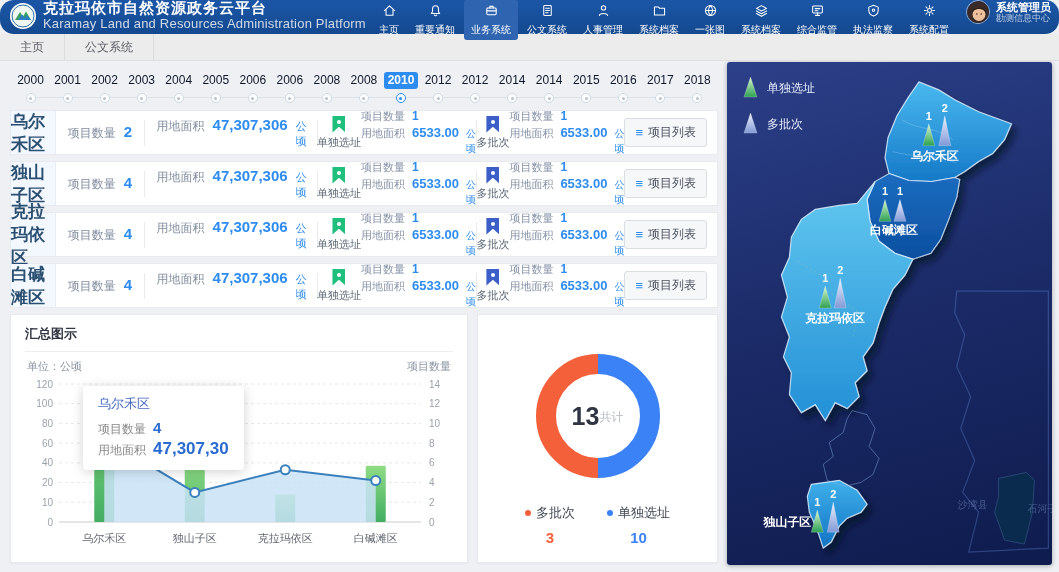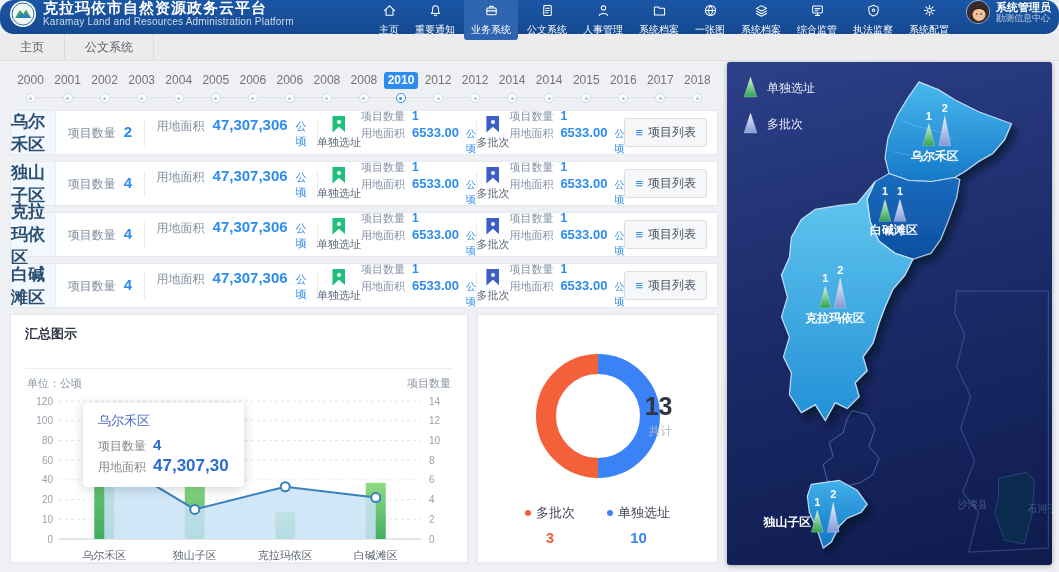--- a/index.html
+++ b/index.html
@@ -5,21 +5,21 @@
   * { margin:0; padding:0; box-sizing:border-box; }
   html,body { width:1059px; height:572px; overflow:hidden; background:#eef0f4;
     font-family:"Liberation Sans", sans-serif; position:relative; }
 
   
   .topbar { position:absolute; top:0; left:0; right:0; height:34px; z-index:9;
     background:linear-gradient(180deg,#1b56a6,#14498f); display:flex; align-items:flex-start; padding:0 8px 0 10px;border-radius:14px; }
   .brand { display:flex; align-items:center; gap:7px; }
   .logo { width:26px; height:26px; flex:0 0 auto; }
   .brand-title { font-size:15px; font-weight:bold; color:#fff; letter-spacing:1px; line-height:16px; }
-  .brand-sub { font-size:10px; color:rgba(255,255,255,.78); letter-spacing:.2px; }
+  .brand-sub { font-size:13px; color:rgba(255,255,255,.78); letter-spacing:.2px; }
   .topnav { margin-left:auto; display:flex; align-items:center; gap:2px; }
   .nav-item { display:flex; flex-direction:column; align-items:center; gap:1px; padding:3px 7px;
     border-radius:3px; color:#fff; cursor:pointer; }
   .nav-item.active { background:#2f64b0; }
   .nav-item svg { width:15px; height:15px; stroke:#fff; fill:none; stroke-width:1.1;
     stroke-linecap:round; stroke-linejoin:round; }
   .nav-label { font-size:10px; white-space:nowrap; }
   .userbox { display:flex; align-items:center; gap:6px; margin-left:10px; cursor:pointer; }
   .avatar { width:24px; height:24px; border-radius:50%; overflow:hidden; border:1px solid rgba(255,255,255,.55); }
   .user-name { font-size:11px; font-weight:bold; color:#fff; line-height:12px; }
@@ -35,21 +35,21 @@
 
   
   .content { position:absolute; top:61px; left:0; right:0; bottom:0; background:#eef0f4; }
   .left-col { position:absolute; left:10px; top:4px; width:708px; }
 
   
   .timeline { position:relative; display:flex; height:40px; margin-bottom:5px; padding:0 2px; }
   .timeline::after { content:""; position:absolute; left:18px; right:18px; bottom:7px; height:1px;
     background:#dfe3e8; z-index:0; }
   .tl-item { flex:1; text-align:center; padding-top:5px; cursor:pointer; position:relative; }
-  .tl-year { font-size:12px; color:#737373; display:inline-block; padding:0 4px; line-height:17px; border-radius:3px; }
+  .tl-year { font-size:12px; color:#0f172a; display:inline-block; padding:0 4px; line-height:17px; border-radius:3px; }
   .tl-dot { width:10px; height:10px; margin:4px auto 0; border-radius:50%; border:1px solid #cdd9e4;
     background:#fff; position:relative; z-index:2; }
   .tl-dot::after { content:""; position:absolute; inset:2.5px; border-radius:50%; background:#b8c2cd; }
   .tl-item.selected .tl-year { background:#2d8cf0; color:#fff; font-weight:bold; }
   .tl-item.selected .tl-dot { border-color:#2d8cf0; }
   .tl-item.selected .tl-dot::after { background:#2d8cf0; }
 
   
   .d-row { display:flex; align-items:center; height:45px; background:#fff; border:1px solid #e7ebf0;
     margin-bottom:6px; }
@@ -79,33 +79,33 @@
   .list-btn { margin-left:auto; margin-right:10px; display:flex; align-items:center; gap:5px;
     padding:5px 10px; background:#f6f7f9; border:1px solid #d9dee5; border-radius:3px;
     font-size:12px; color:#4a5160; cursor:pointer; white-space:nowrap; }
   .list-glyph { color:#2d8cf0; font-size:13px; line-height:1; }
 
   
   .panels { display:flex; gap:9px; margin-top:1px; }
   .panel { background:#fff; border:1px solid #e6e9ee; box-shadow:0 1px 2px rgba(0,0,0,.04); }
   .chart-panel { width:458px; height:249px; padding:10px 14px 0; }
   .donut-panel { width:241px; height:249px; padding:10px 14px 0; }
-  .panel-title { font-size:13px; font-weight:bold; color:#2f3542; padding-bottom:25px; border-bottom:1px solid #ededed; }
+  .panel-title { font-size:13px; font-weight:bold; color:#2f3542; padding-bottom:8px; border-bottom:1px solid #ededed; }
   .axis-units { display:flex; justify-content:space-between; font-size:11px; color:#8a94a3; margin:7px 2px 0; }
   .chart-wrap { position:relative; margin-top:2px; }
   .tooltip { position:absolute; left:58px; top:10px; background:#fff; border-radius:4px; z-index:5;
     box-shadow:0 2px 12px rgba(0,0,0,.18); padding:9px 15px 10px; min-width:138px; }
   .tt-title { font-size:13px; color:#4a69c0; margin-bottom:5px; }
   .tt-row { display:flex; align-items:baseline; gap:7px; line-height:20px; }
   .tt-label { font-size:12px; color:#8a8a8a; }
   .tt-val { font-size:15px; font-weight:bold; color:#2a6bd2; }
   .tt-val.big { font-size:17px; }
 
   .donut-wrap { position:relative; width:150px; height:150px; margin:16px auto 0; }
-  .donut-center { position:absolute; inset:0; display:flex; flex-direction:column; align-items:flex-end; justify-content:center; }
+  .donut-center { position:absolute; inset:0; display:flex; align-items:center; justify-content:center; }
   .donut-total { font-size:25px; font-weight:bold; color:#2f3542; }
   .donut-total-label { font-size:12px; color:#b4b9c2; margin-top:2px; }
   .donut-legend { display:flex; justify-content:center; gap:32px; margin-top:13px; }
   .dl-item { text-align:center; font-size:13px; color:#3f4652; cursor:pointer; }
   .dl-dot { display:inline-block; width:6px; height:6px; border-radius:50%; margin-right:5px; vertical-align:1px; }
   .dl-value { font-size:15px; font-weight:bold; margin-top:7px; }
 
   
   .map-panel { position:absolute; left:727px; top:1px; width:325px; height:503px; border-radius:3px;
     overflow:hidden; box-shadow:0 1px 5px rgba(0,0,0,.3);

